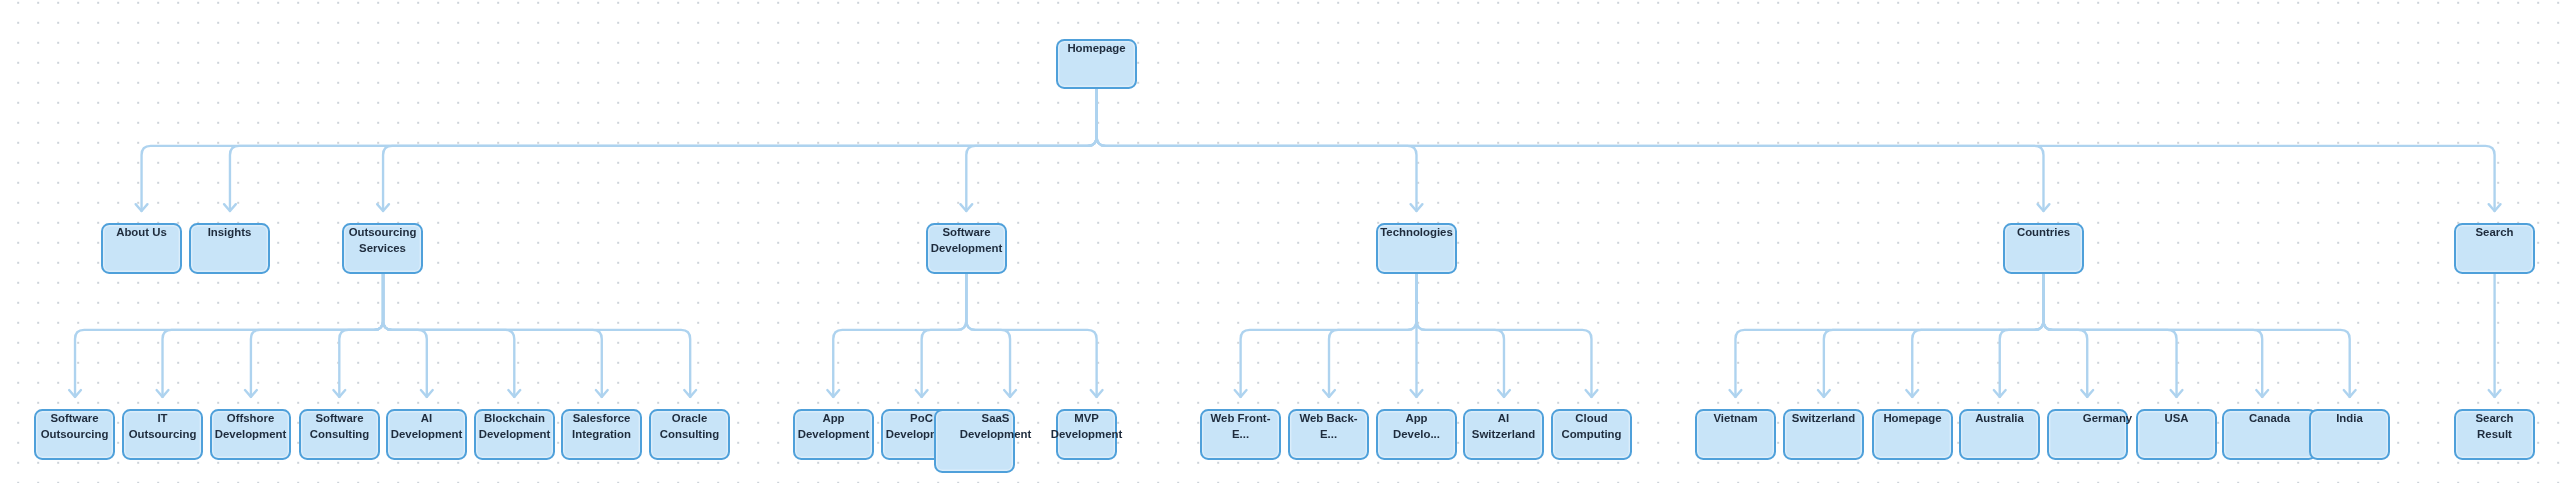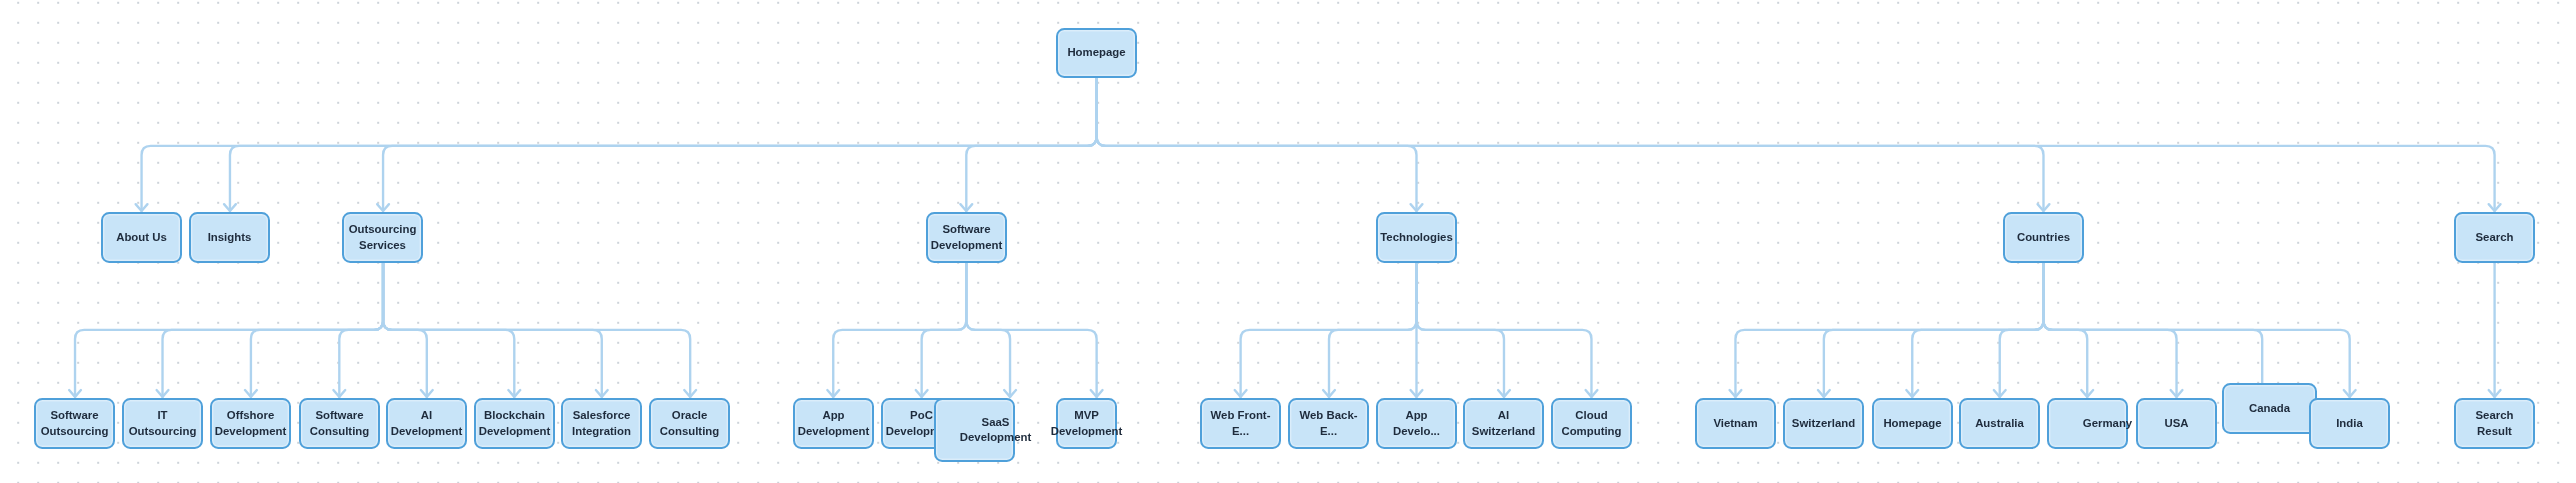--- a/index.html
+++ b/index.html
@@ -21,25 +21,25 @@
     width: 2576px; height: 483px;
     pointer-events: none;
   }
   .node {
     position: absolute;
     box-sizing: border-box;
     background: #c8e4f8;
     border: 2.3px solid #4fa0da;
     border-radius: 8.2px;
     display: flex;
-    align-items: center;
     justify-content: center;
     text-align: center;
     cursor: pointer;
     box-shadow: inset 0 0 0 1.4px rgba(255,255,255,0.35);
+    margin-top: 11px;
   }
   .node .label {
     font-size: 11.4px;
     font-weight: bold;
     line-height: 15.5px;
     color: #1e2b3c;
     padding: 0 2.7px;
     pointer-events: none;
   }
 </style>
@@ -202,21 +202,21 @@
     </div>
     <div class="node" style="left: 1959px; top: 398px; width: 81px; height: 51px;">
       <span class="label">Australia</span>
     </div>
     <div class="node" style="left: 2047px; top: 398px; width: 81px; height: 51px; padding-left: 40px;">
       <span class="label">Germany</span>
     </div>
     <div class="node" style="left: 2136px; top: 398px; width: 81px; height: 51px;">
       <span class="label">USA</span>
     </div>
-    <div class="node" style="left: 2222px; top: 383px; width: 95px; height: 51px;">
+    <div class="node" style="left: 2222px; top: 398px; width: 95px; height: 51px;">
       <span class="label">Canada</span>
     </div>
     <div class="node" style="left: 2309px; top: 398px; width: 81px; height: 51px;">
       <span class="label">India</span>
     </div>
     <div class="node" style="left: 2454px; top: 398px; width: 81px; height: 51px;">
       <span class="label">Search Result</span>
     </div>
   </div>
 

